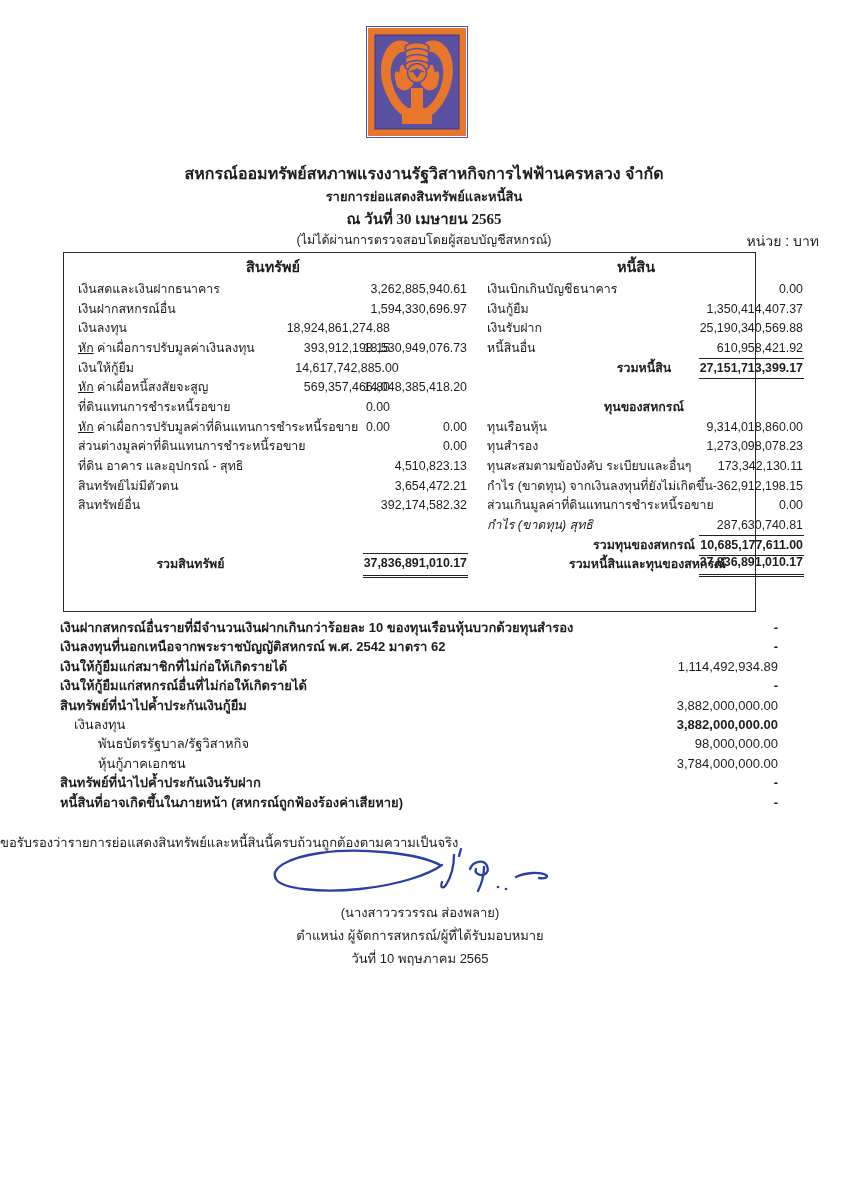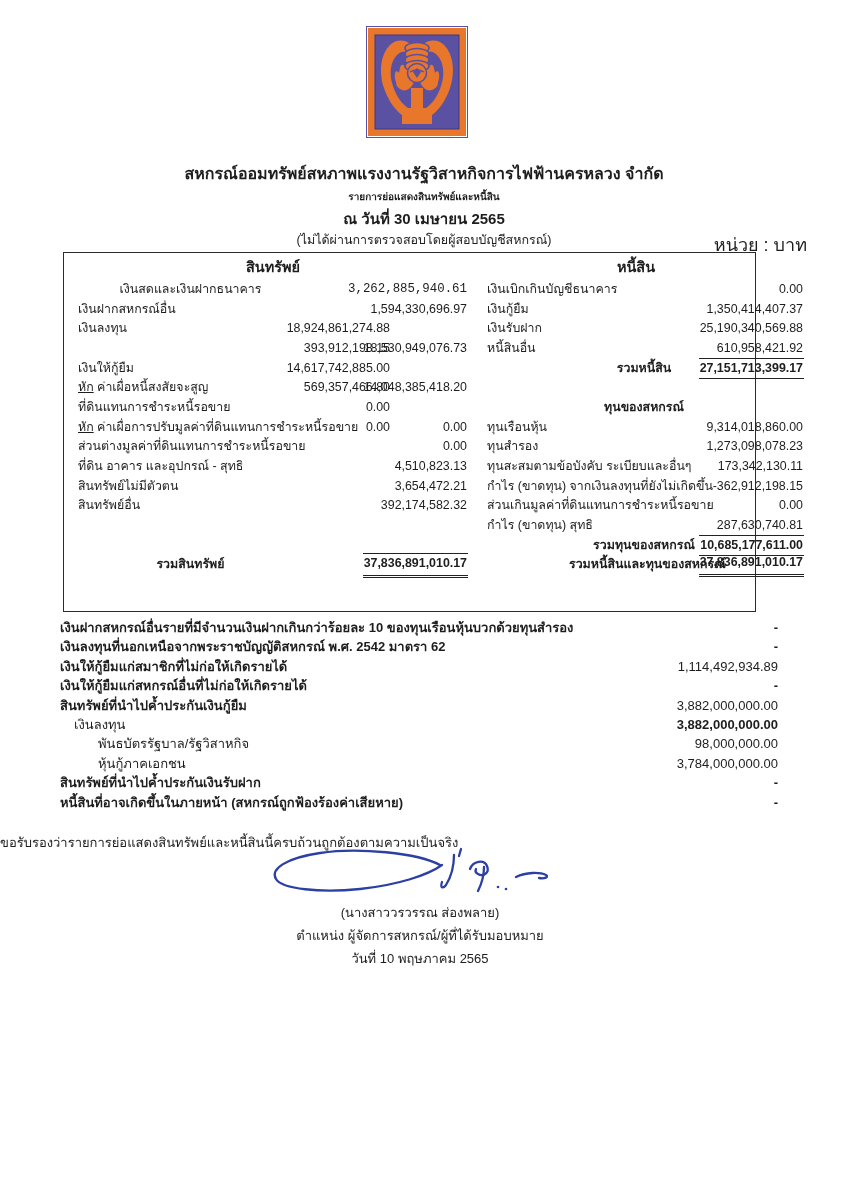--- a/index.html
+++ b/index.html
@@ -3,24 +3,24 @@
 <meta charset="utf-8">
 <style>
   html,body { margin:0; padding:0; background:#fff; }
   .page { position:relative; width:848px; height:1200px; background:#ffffff; overflow:hidden;
           font-family:"Liberation Sans","DejaVu Sans",sans-serif; color:#1d1d1d;padding-left:16px; }
 
   .logo { position:absolute; left:366px; top:26px; width:102px; height:112px; }
 
   .title-block { position:absolute; left:0; top:162px; width:848px; text-align:center; }
   .t1 { font-size:16px; font-weight:bold; line-height:24px; white-space:nowrap; }
-  .t2 { font-size:10px; font-weight:bold; line-height:22px; }
-  .t3 { font-size:15px; font-weight:bold; line-height:22px; }
+  .t2 { font-size:13px; font-weight:bold; line-height:22px; }
+  .t3 { font-size:15px; font-weight:bold; line-height:22px;font-family:Liberation Serif, serif; }
   .t4 { font-size:12.5px; line-height:20px; }
-  .unit { position:absolute; right:57px; top:230px; font-size:18px; }
+  .unit { position:absolute; right:45px; top:230px; font-size:14px; }
 
   .btable { position:absolute; left:63px; top:252px; width:693px; height:360px;
             border:1.6px solid #2b2b2b; box-sizing:border-box; }
   #bt-grid { display:grid; grid-template-columns:225px 88px 77px 19px 150px 167px;
              grid-template-rows:25px repeat(15,19.68px);
              padding:2px 21px 0 14px; font-size:12.4px; }
   .hdr { font-weight:bold; text-align:center; font-size:14.5px; line-height:25px; white-space:nowrap; }
   .lbl { white-space:nowrap; line-height:19.68px; }
   .ctr { text-align:center; }
   .b   { font-weight:bold; }
@@ -77,22 +77,22 @@
     <div class="t2">รายการย่อแสดงสินทรัพย์และหนี้สิน</div>
     <div class="t3">ณ วันที่ 30 เมษายน 2565</div>
     <div class="t4">(ไม่ได้ผ่านการตรวจสอบโดยผู้สอบบัญชีสหกรณ์)</div>
   </div>
   <div class="unit">หน่วย : บาท</div>
 
   <div class="btable">
     <div id="bt-grid">
         <div class="hdr" style="grid-area: 1 / 1 / auto / 4;">สินทรัพย์</div>
         <div class="hdr" style="grid-area: 1 / 4 / auto / 7;">หนี้สิน</div>
-        <div class="lbl" style="grid-area: 2 / 1; text-align: center;">เงินสดและเงินฝากธนาคาร</div>
-        <div class="num" style="grid-area: 2 / 3; font-family: Liberation Mono, monospace;">
+        <div class="lbl" style="grid-area: 2 / 1;">เงินสดและเงินฝากธนาคาร</div>
+        <div class="num" style="grid-area: 2 / 3;">
           <span class="val">3,262,885,940.61</span>
         </div>
         <div class="lbl" style="grid-area: 2 / 5;">เงินเบิกเกินบัญชีธนาคาร</div>
         <div class="num" style="grid-area: 2 / 6;">
           <span class="val">0.00</span>
         </div>
         <div class="lbl" style="grid-area: 3 / 1;">เงินฝากสหกรณ์อื่น</div>
         <div class="num" style="grid-area: 3 / 3;">
           <span class="val">1,594,330,696.97</span>
         </div>
@@ -101,32 +101,33 @@
           <span class="val">1,350,414,407.37</span>
         </div>
         <div class="lbl" style="grid-area: 4 / 1;">เงินลงทุน</div>
         <div class="num" style="grid-area: 4 / 2;">
           <span class="val">18,924,861,274.88</span>
         </div>
         <div class="lbl" style="grid-area: 4 / 5;">เงินรับฝาก</div>
         <div class="num" style="grid-area: 4 / 6;">
           <span class="val">25,190,340,569.88</span>
         </div>
+        <div class="lbl" style="grid-area: 5 / 1;"><span class="hak">หัก</span> ค่าเผื่อการปรับมูลค่าเงินลงทุน</div>
         <div class="num" style="grid-area: 5 / 2;">
           <span class="val">393,912,198.15</span>
         </div>
         <div class="num" style="grid-area: 5 / 3;">
           <span class="val">18,530,949,076.73</span>
         </div>
         <div class="lbl" style="grid-area: 5 / 5;">หนี้สินอื่น</div>
         <div class="num" style="grid-area: 5 / 6;">
           <span class="val">610,958,421.92</span>
         </div>
         <div class="lbl" style="grid-area: 6 / 1;">เงินให้กู้ยืม</div>
-        <div class="num" style="grid-area: 6 / 2;">
+        <div class="num" style="grid-area: 6 / 2; justify-content: center;">
           <span class="val">14,617,742,885.00</span>
         </div>
         <div class="lbl ctr b shift" style="grid-area: 6 / 5;">รวมหนี้สิน</div>
         <div class="num" style="grid-area: 6 / 6;">
           <span class="val b tline bline">27,151,713,399.17</span>
         </div>
         <div class="lbl" style="grid-area: 7 / 1;"><span class="hak">หัก</span> ค่าเผื่อหนี้สงสัยจะสูญ</div>
         <div class="num" style="grid-area: 7 / 2;">
           <span class="val">569,357,466.80</span>
         </div>
@@ -174,21 +175,21 @@
           <span class="val">-362,912,198.15</span>
         </div>
         <div class="lbl" style="grid-area: 13 / 1;">สินทรัพย์อื่น</div>
         <div class="num" style="grid-area: 13 / 3;">
           <span class="val">392,174,582.32</span>
         </div>
         <div class="lbl" style="grid-area: 13 / 5;">ส่วนเกินมูลค่าที่ดินแทนการชำระหนี้รอขาย</div>
         <div class="num" style="grid-area: 13 / 6;">
           <span class="val">0.00</span>
         </div>
-        <div class="lbl" style="grid-area: 14 / 5;">กำไร (ขาดทุน) สุทธิ</div>
+        <div class="lbl" style="grid-area: 14 / 5; font-style: italic;">กำไร (ขาดทุน) สุทธิ</div>
         <div class="num" style="grid-area: 14 / 6;">
           <span class="val">287,630,740.81</span>
         </div>
         <div class="lbl ctr b shift" style="grid-area: 15 / 5;">รวมทุนของสหกรณ์</div>
         <div class="num" style="grid-area: 15 / 6;">
           <span class="val b tline bline">10,685,177,611.00</span>
         </div>
         <div class="lbl ctr b" style="grid-area: 16 / 1;">รวมสินทรัพย์</div>
         <div class="num" style="grid-area: 16 / 3;">
           <span class="val b tline dline">37,836,891,010.17</span>

